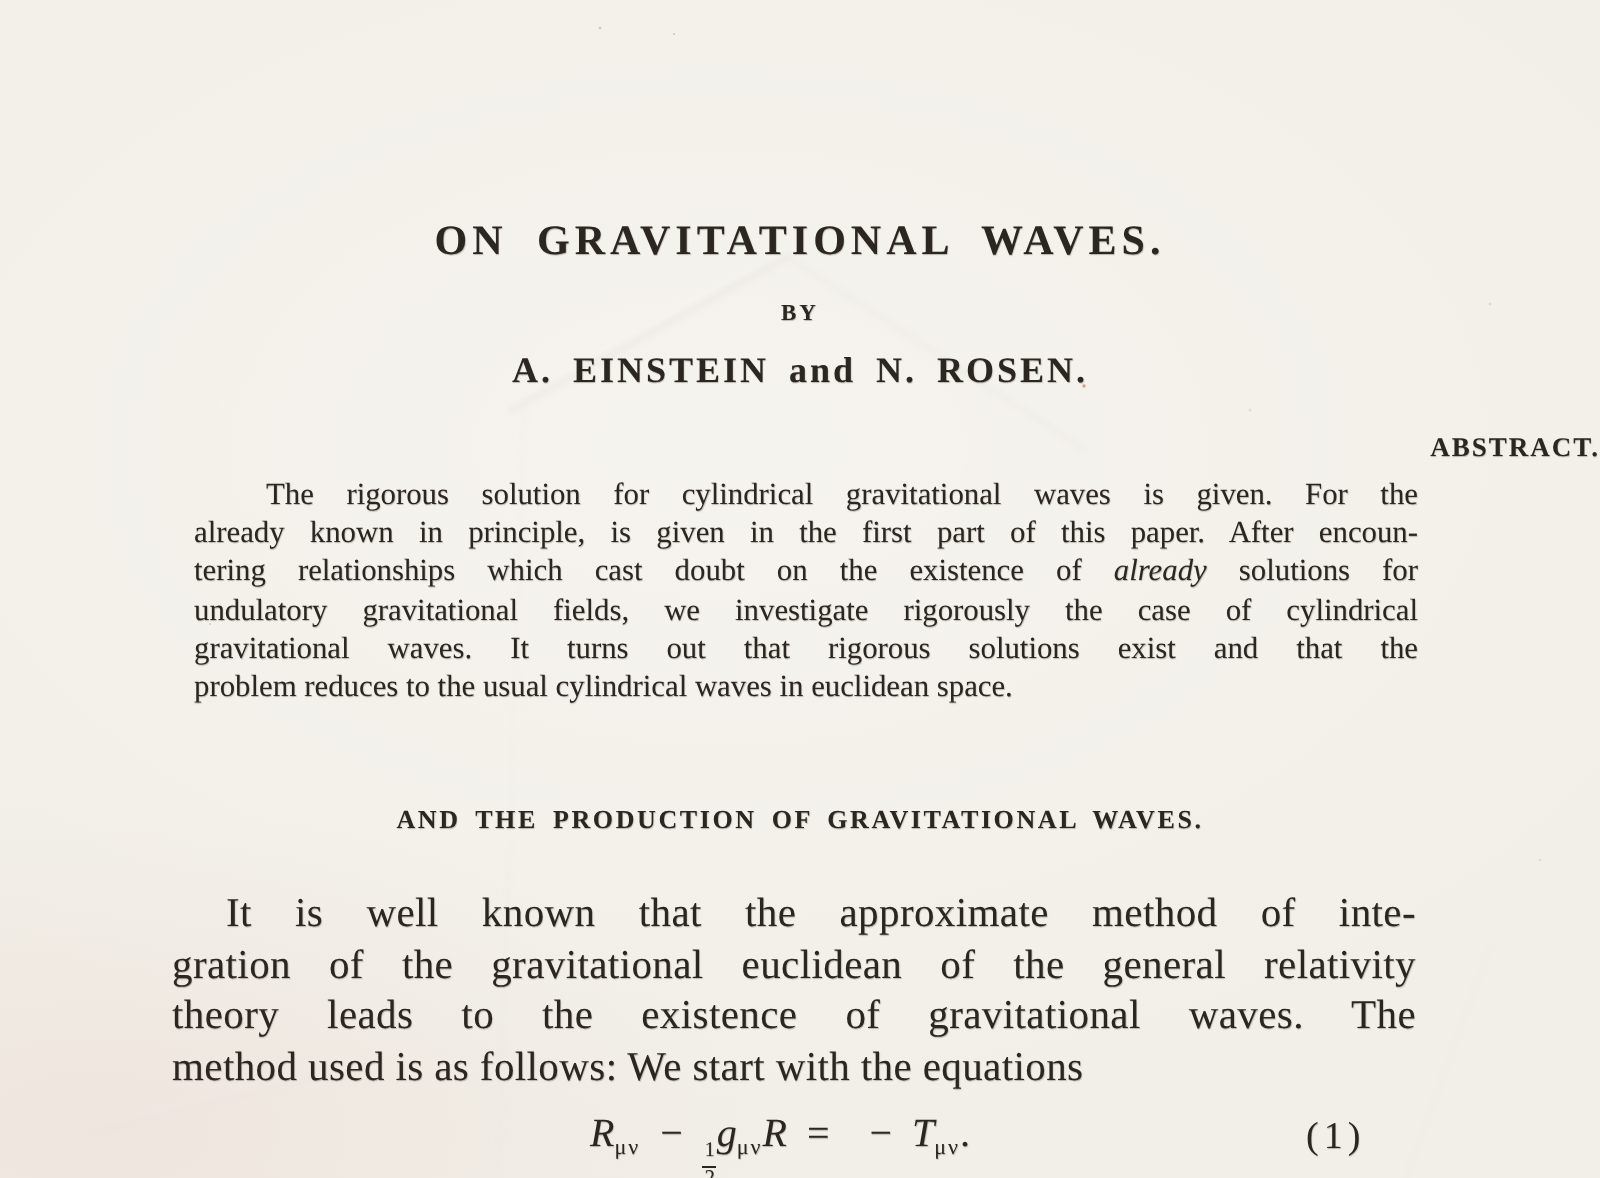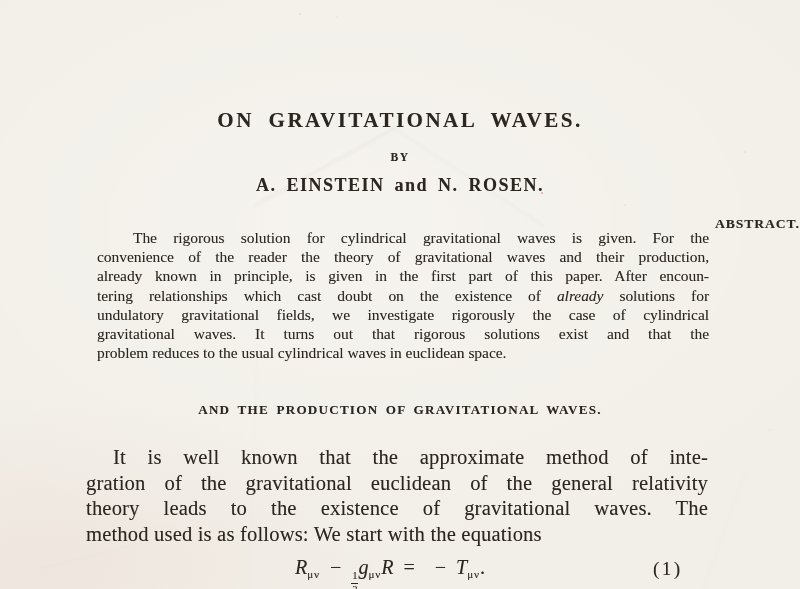--- a/index.html
+++ b/index.html
@@ -41,21 +41,21 @@
 
   .title{position:absolute;top:108px;left:0;width:100%;text-align:center;
     font-weight:bold;font-size:21px;letter-spacing:2.5px;word-spacing:7px;}
   .byline{position:absolute;top:151px;left:0;width:100%;text-align:center;
     font-weight:bold;font-size:11.5px;letter-spacing:1.5px;}
   .authors{position:absolute;top:175px;left:0;width:100%;text-align:center;
     font-weight:bold;font-size:18px;letter-spacing:1.5px;word-spacing:4px;}
   .abs-head{position:absolute;top:216px;left:0;width:100%;text-align:right;
     font-weight:bold;font-size:13.5px;letter-spacing:1px;}
 
-  .abstract{position:absolute;top:228px;left:97px;width:612px;
+  .abstract{position:absolute;top:238px;left:97px;width:612px;
     font-size:15.4px;line-height:19.2px;}
   .aline.j{text-align:justify;text-align-last:justify;}
   .indent-abs{text-indent:36px;}
   .it{font-style:italic;}
 
   .sec-head{position:absolute;top:401px;left:0;width:100%;text-align:center;
     font-weight:bold;font-size:13px;line-height:18px;letter-spacing:1.3px;word-spacing:3px;}
 
   .bodytext{position:absolute;top:445px;left:86px;width:622px;
     font-size:20.5px;line-height:25.7px;letter-spacing:0.2px;}
@@ -83,21 +83,20 @@
   <div class="crease crease-e"></div>
 
   <div class="title">ON GRAVITATIONAL WAVES.</div>
   <div class="byline">BY</div>
   <div class="authors">A. EINSTEIN and N. ROSEN.</div>
 
   <div class="abs-head">ABSTRACT.</div>
 
   <div class="abstract">
     <div class="aline j indent-abs">The rigorous solution for cylindrical gravitational waves is given.  For the</div>
-    <div class="aline j">convenience of the reader the theory of gravitational waves and their production,</div>
     <div class="aline j">already known in principle, is given in the first part of this paper.  After encoun-</div>
     <div class="aline j"><span>tering relationships which cast doubt on the existence of </span><span class="it">already</span><span> solutions for</span></div>
     <div class="aline j">undulatory gravitational fields, we investigate rigorously the case of cylindrical</div>
     <div class="aline j">gravitational waves.  It turns out that rigorous solutions exist and that the</div>
     <div class="aline">problem reduces to the usual cylindrical waves in euclidean space.</div>
   </div>
 
   <div class="sec-head">
     <div>AND THE PRODUCTION OF GRAVITATIONAL WAVES.</div>
   </div>

